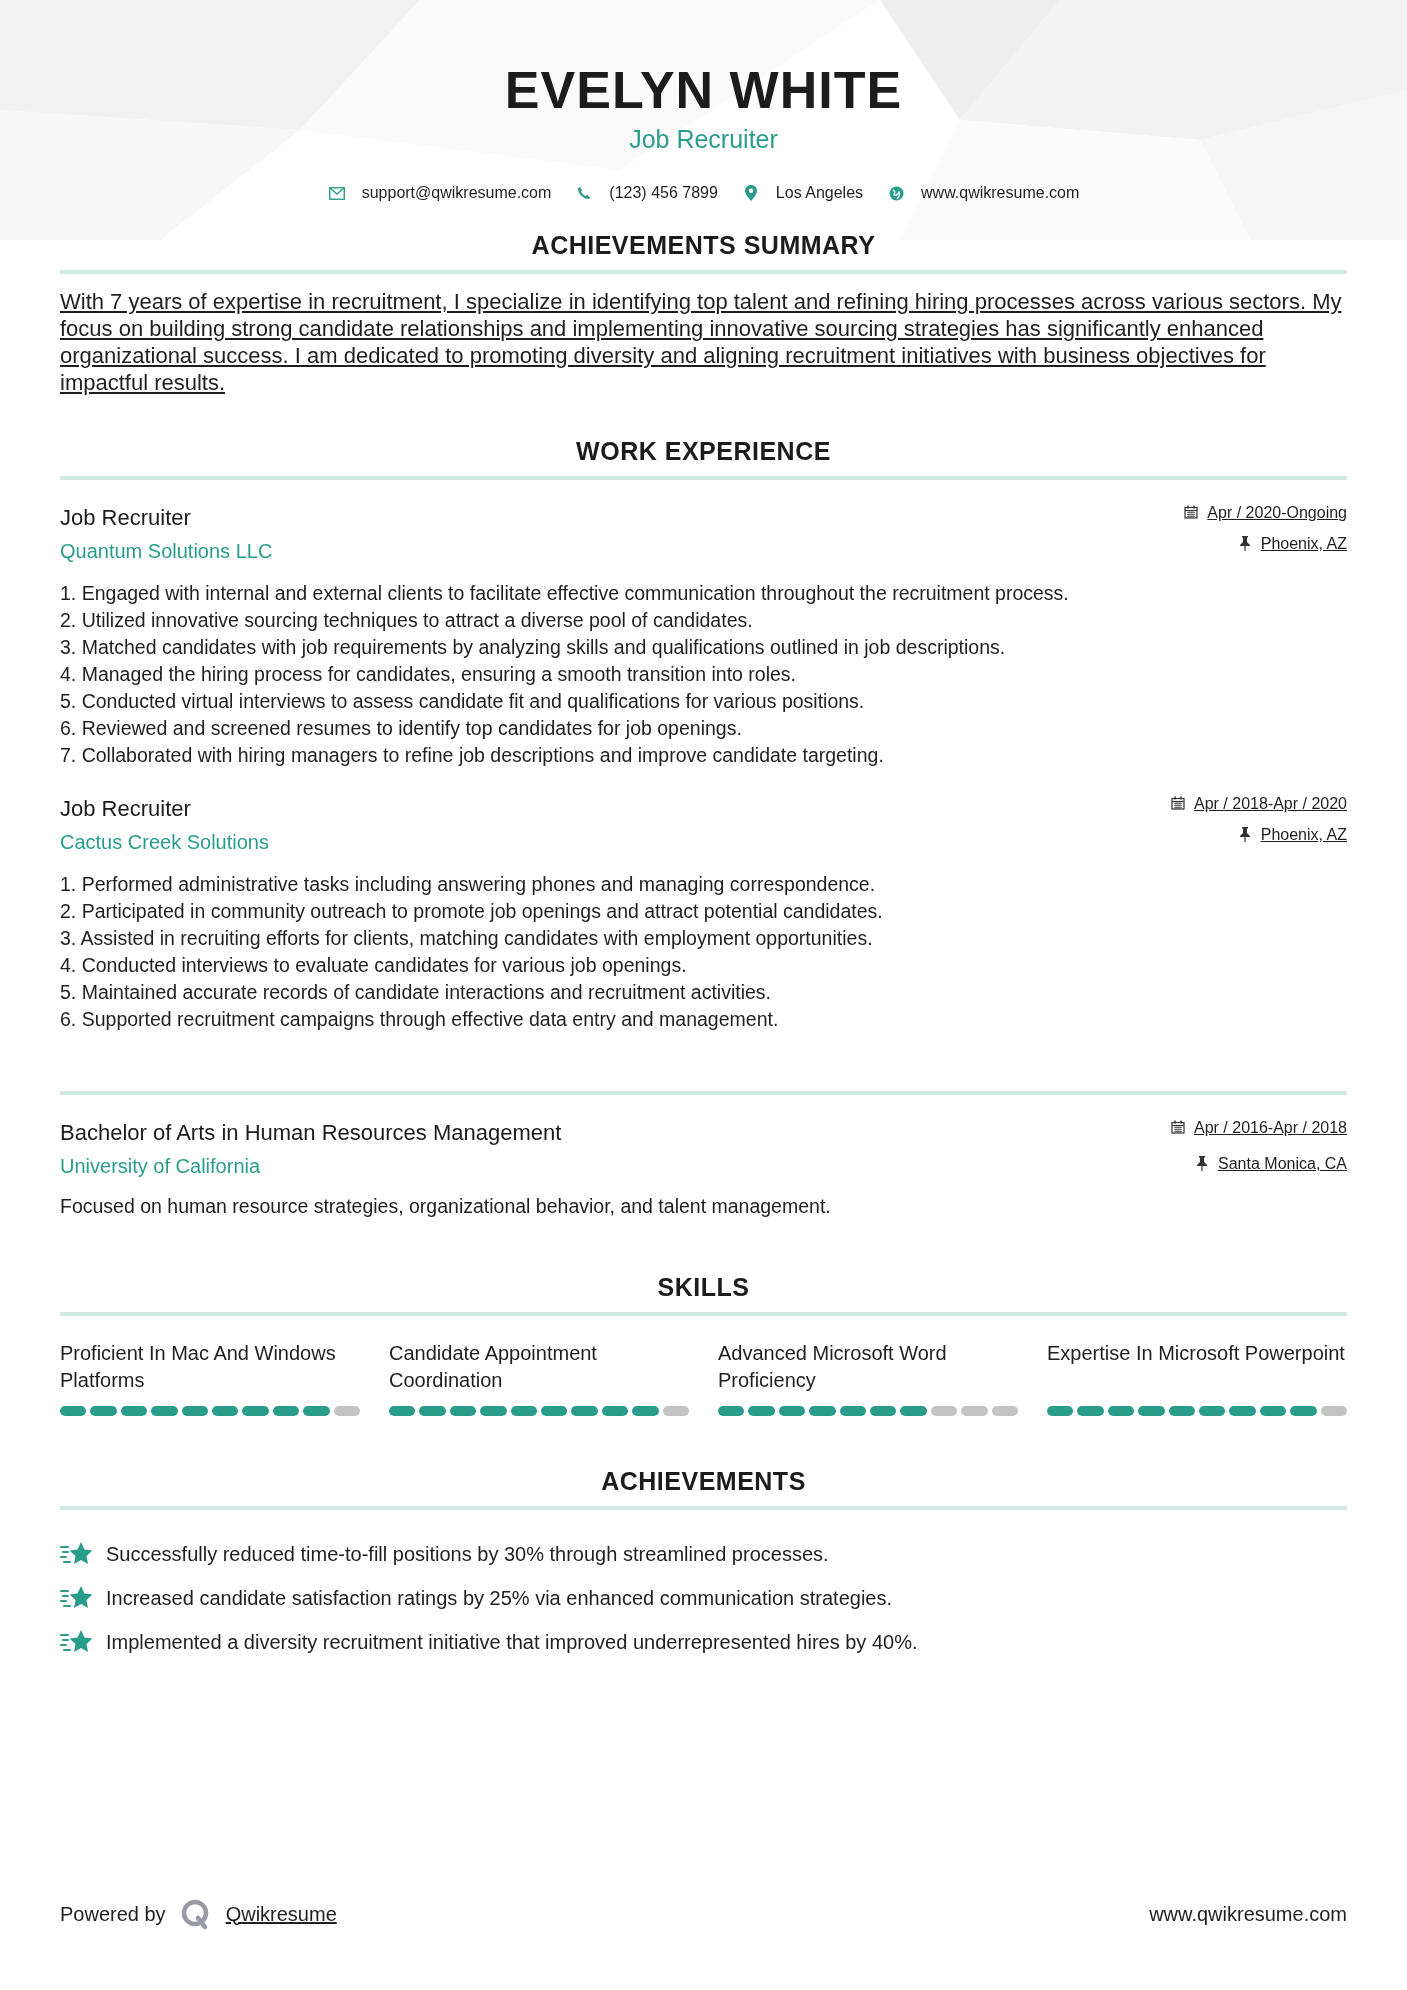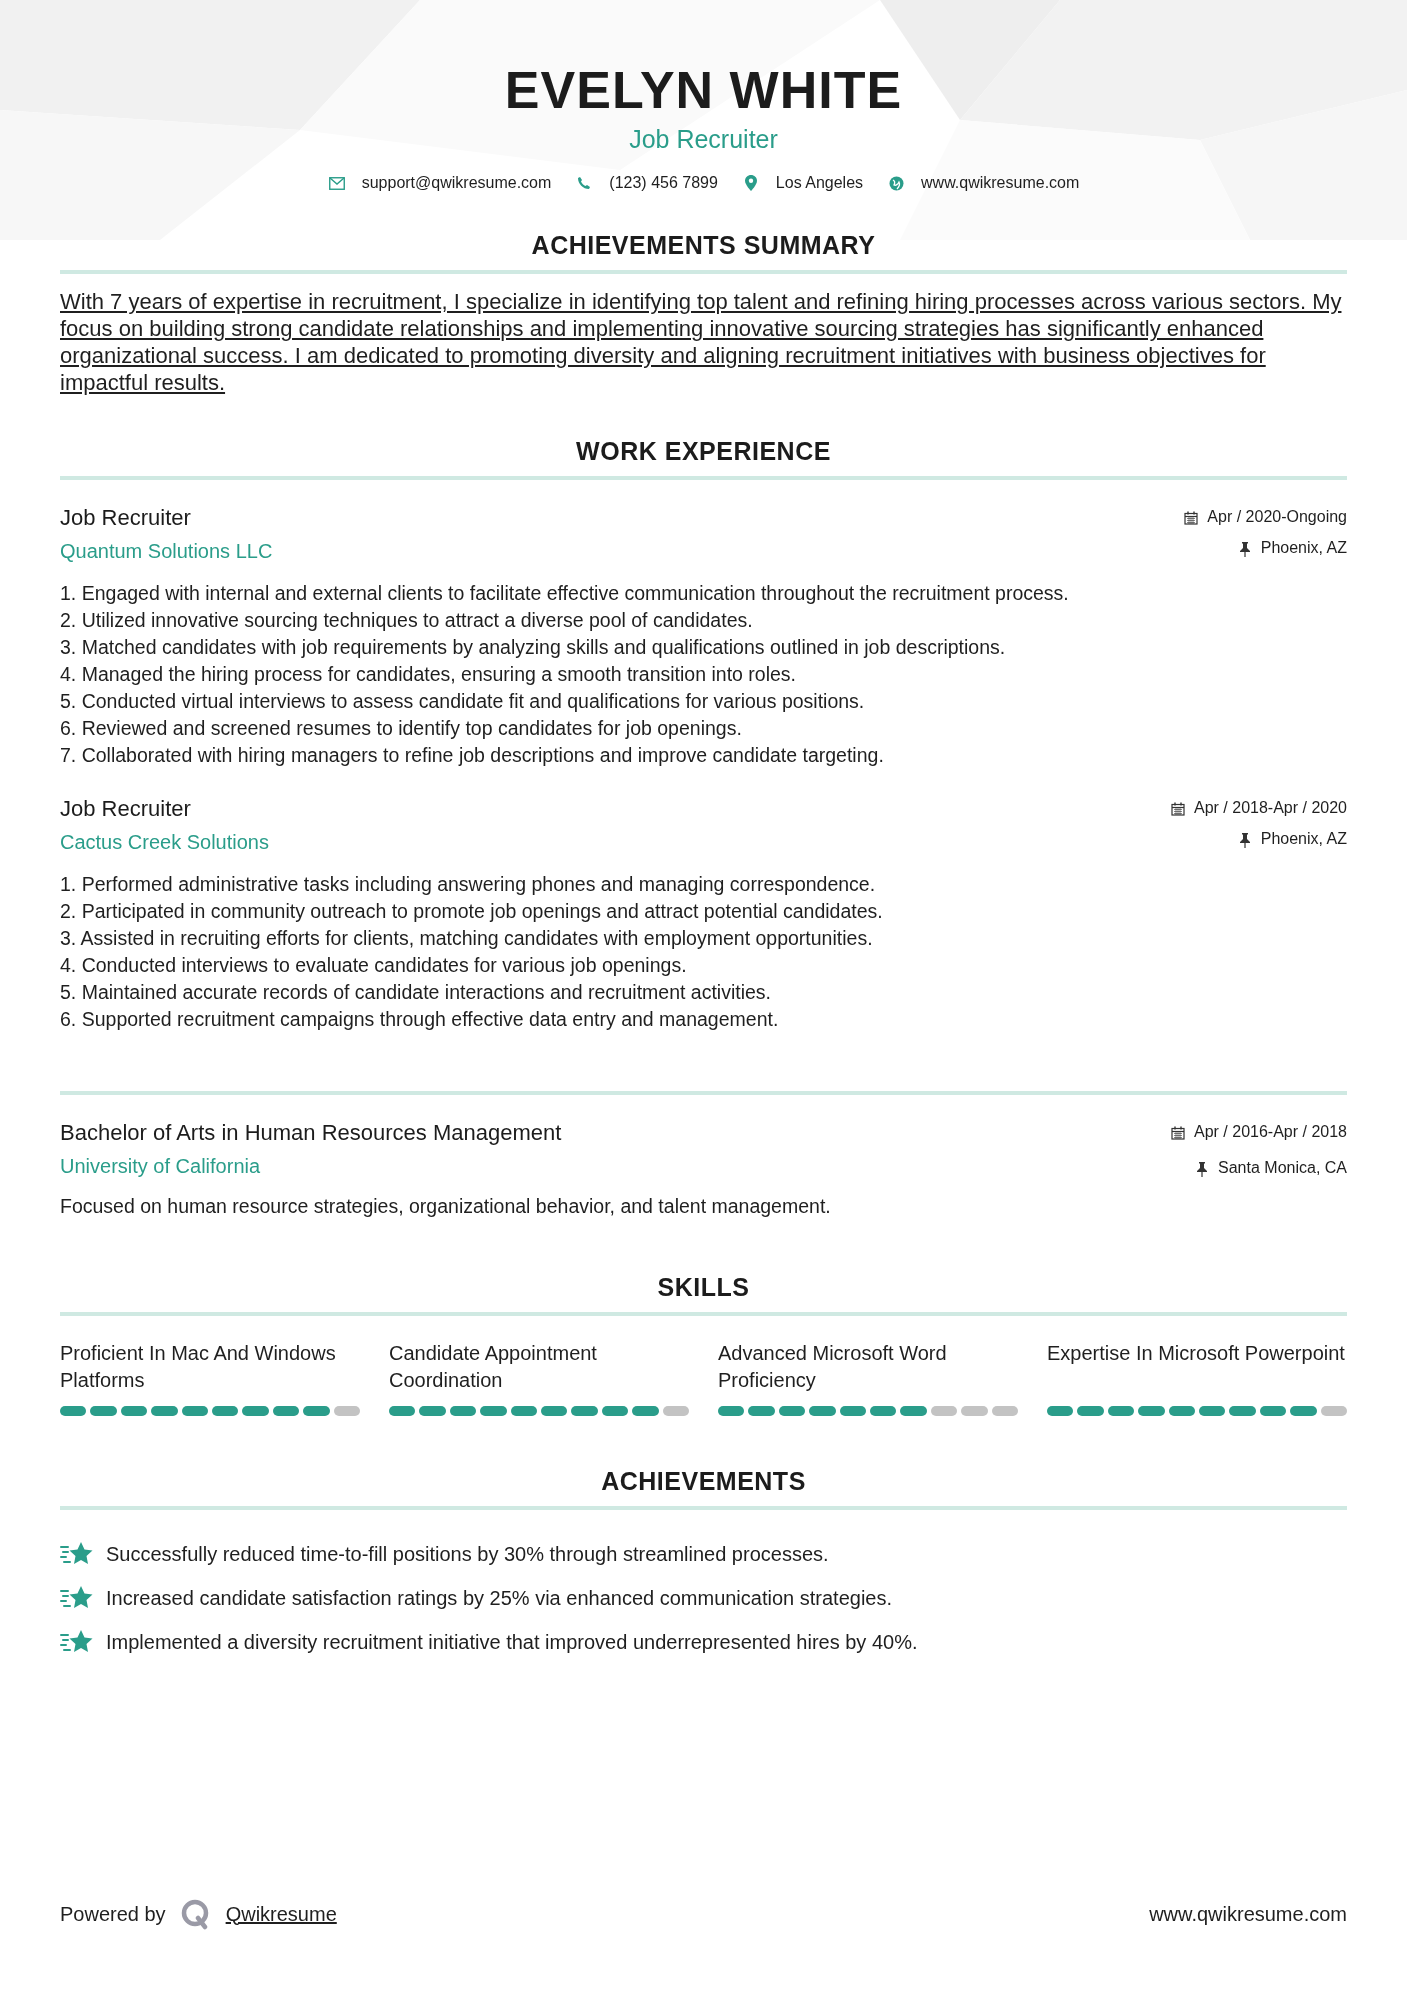--- a/index.html
+++ b/index.html
@@ -15,41 +15,41 @@
 
   
   .name {
     text-align: center; font-size: 52px; font-weight: 700; letter-spacing: 1px;
     color: #1c1c1c; padding-top: 60px; line-height: 60px;
   }
   .role {
     text-align: center; font-size: 25px; color: #2a9d8a; margin-top: 4px; line-height: 30px;
   }
   .contacts {
-    display: flex; justify-content: center; align-items: flex-start; gap: 0;
+    display: flex; justify-content: center; align-items: flex-end; gap: 0;
     margin-top: 20px; font-size: 16px; color: #1f1f1f; height: 28px;
   }
   .contact { display: flex; align-items: center; margin: 0 12px; }
   .contact .ico { width: 18px; height: 18px; margin-right: 16px; display: inline-flex; align-items: center; justify-content: center; }
 
   
   .sec-title {
     text-align: center; font-size: 25px; font-weight: 700; letter-spacing: 0.5px; color: #1c1c1c;
     line-height: 30px;
   }
   .sec-rule { height: 4px; background: #cfe9e2; margin-top: 10px; }
 
   .summary { font-size: 22px; line-height: 27px; margin-top: 14px; color: #1f1f1f; text-decoration: underline; }
 
   .job { margin-top: 24px; }
   .job-head { display: flex; justify-content: space-between; align-items: flex-start; }
   .job-title { font-size: 22px; line-height: 28px; color: #1c1c1c; }
   .company { font-size: 20px; color: #2a9d8a; margin-top: 6px; line-height: 26px; }
   .meta { text-align: right; font-size: 16px; color: #1f1f1f; }
-  .meta-row { display: flex; justify-content: flex-end; align-items: flex-end; height: 22px; }
+  .meta-row { display: flex; justify-content: flex-end; align-items: flex-start; height: 22px; text-decoration: underline; }
   .meta-row + .meta-row { margin-top: 9px; }
   .meta-row .ico { width: 16px; height: 16px; margin-right: 8px; display: inline-flex; align-items: center; justify-content: center; }
   .bullets { list-style: none; margin-top: 16px; font-size: 19.5px; line-height: 27px; }
   .bullets li { padding-left: 0; }
 
   .edu-desc { font-size: 19.5px; line-height: 27px; margin-top: 14px; }
 
   .skills { display: flex; justify-content: space-between; margin-top: 24px; }
   .skill { width: 300px; }
   .skill-name { font-size: 20px; line-height: 27px; height: 54px; color: #1f1f1f; }

